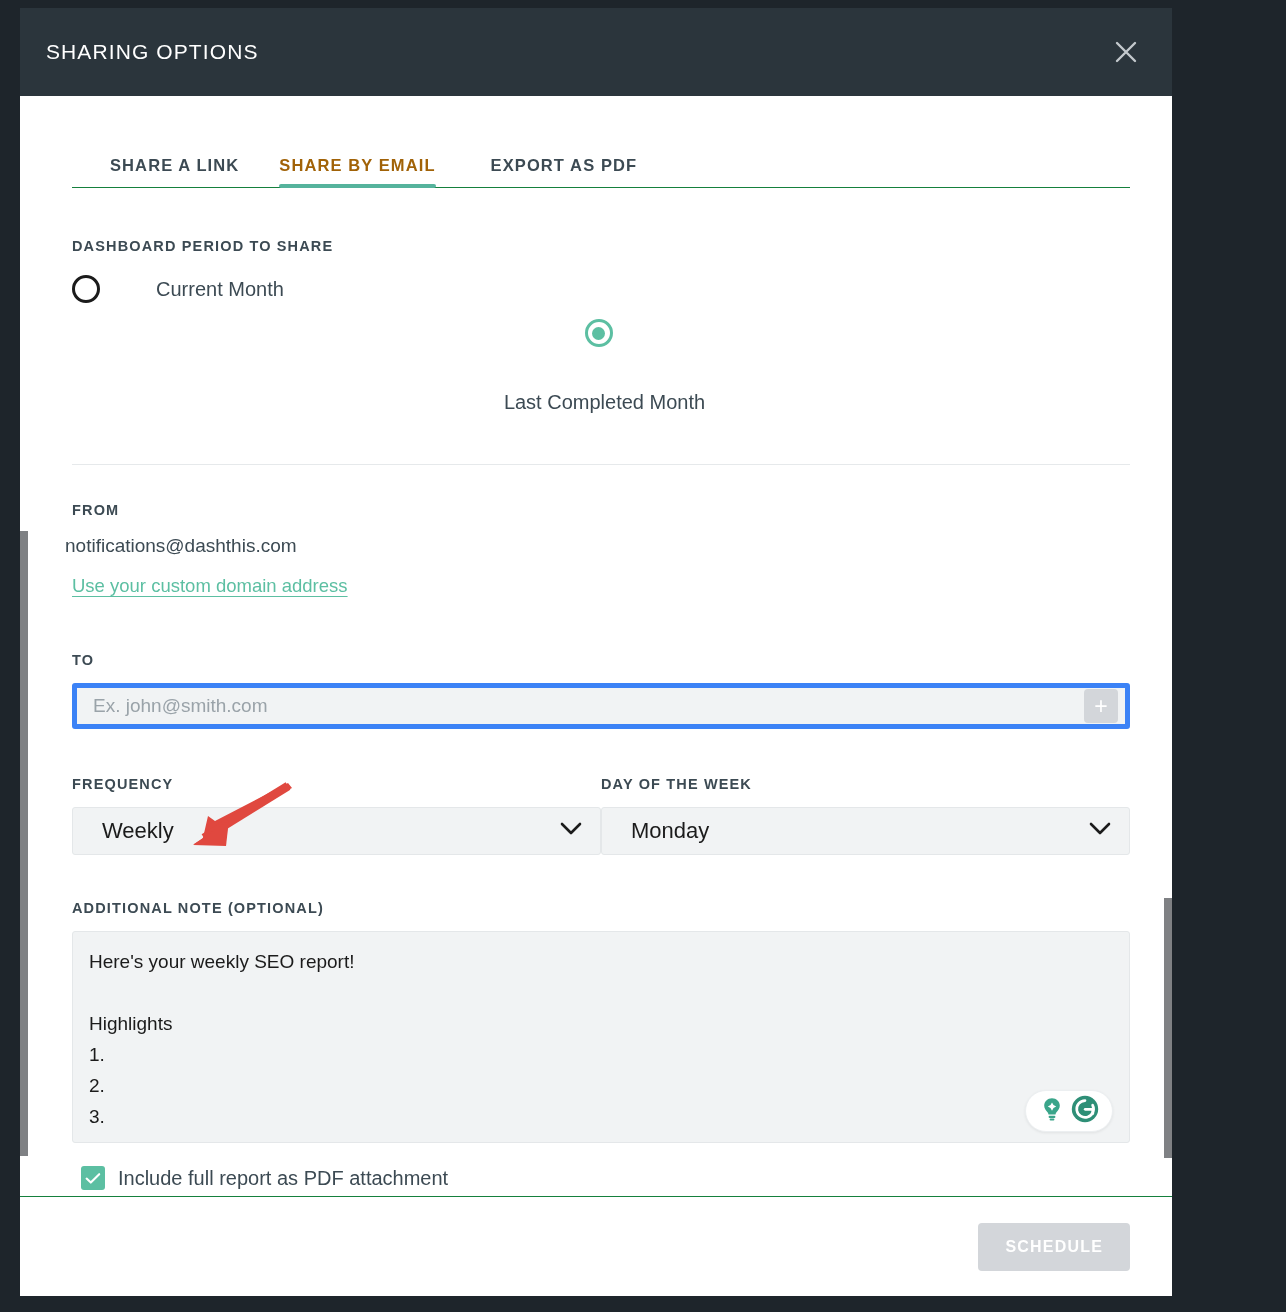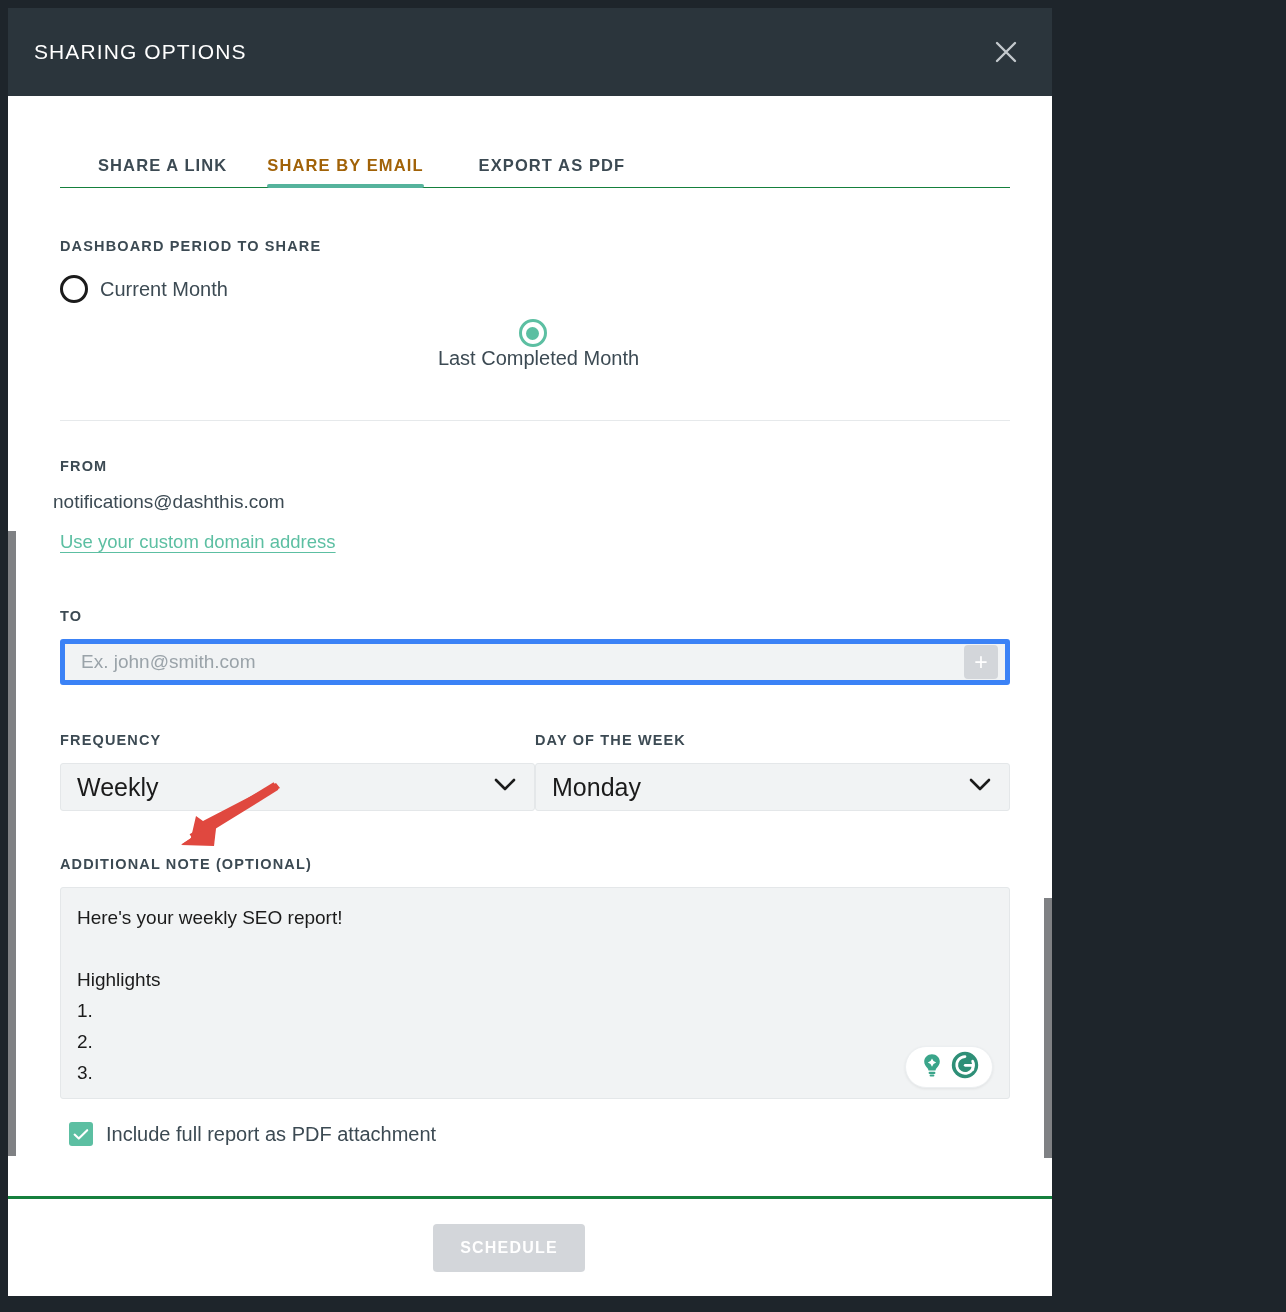--- a/index.html
+++ b/index.html
@@ -8,23 +8,23 @@
     width: 1286px;
     height: 1312px;
     overflow: hidden;
     background: #1e252b;
     font-family: "Liberation Sans", sans-serif;
   }
 
   
   #modal {
     position: absolute;
-    left: 8px;
+    left: 20px;
     top: 8px;
-    width: 1044px;
+    width: 1152px;
     height: 1288px;
     background: #ffffff;
     display: flex;
     flex-direction: column;
     overflow: hidden;
   }
 
   
   #modal-header {
     height: 88px;
@@ -103,20 +103,21 @@
     margin-left: 9px;
   }
 
   #period-section { padding-top: 50px; }
 
   .radio-row {
     display: flex;
     align-items: center;
     margin-left: 9px;
     cursor: pointer;
+    gap: 44px;
   }
   #radio-row-current { margin-top: 21px; }
   #radio-row-last { margin-top: 16px; flex-direction: column; }
   .radio-mark {
     width: 28px; height: 28px;
     border-radius: 50%;
     border: 3px solid #1b1b1b;
     margin-right: 12px;
     flex: 0 0 28px;
     display: flex;
@@ -222,22 +223,23 @@
     height: 48px;
     background: #f1f3f4;
     border: 1px solid #e4e7e9;
     border-radius: 3px;
     display: flex;
     align-items: center;
     padding: 0 16px;
     cursor: pointer;
   }
   .select-value {
-    font-size: 25px;
+    font-size: 22px;
     color: #1b1b1b;
+    margin-left: 13px;
   }
   .select-chevron {
     position: absolute;
     right: 18px;
     top: 50%;
     transform: translateY(-50%);
     display: block;
   }
 
   
@@ -300,25 +302,25 @@
   }
   #attach-label {
     font-size: 20px;
     color: #3c4a53;
   }
 
   
   #modal-footer {
     flex: 0 0 100px;
     height: 100px;
-    border-top: 3px solid #15803d;
+    border-top: 1px solid #15803d;
     background: #ffffff;
     display: flex;
     align-items: center;
-    justify-content: center;
+    justify-content: flex-end;
     padding-right: 42px;
   }
   #schedule-btn {
     background: #d3d6da;
     color: #ffffff;
     border: none;
     border-radius: 4px;
     font-size: 16px;
     font-weight: bold;
     letter-spacing: 1.2px;

